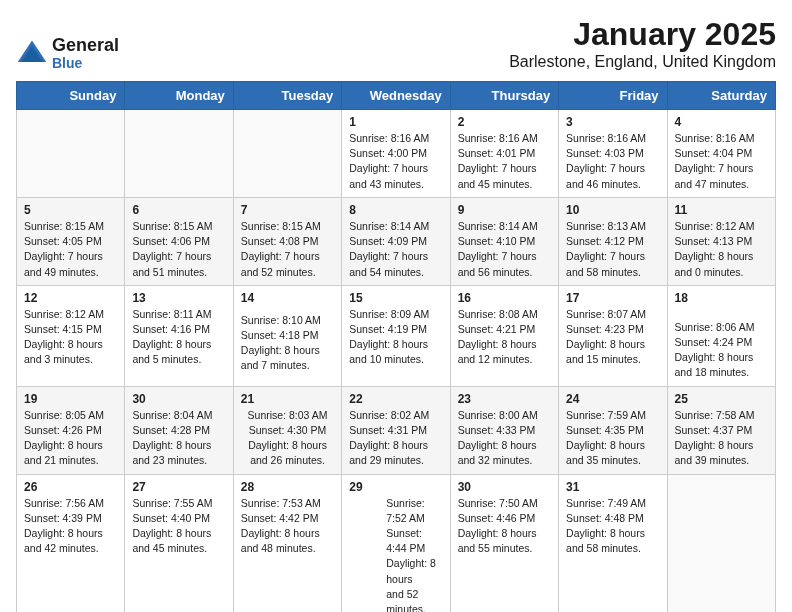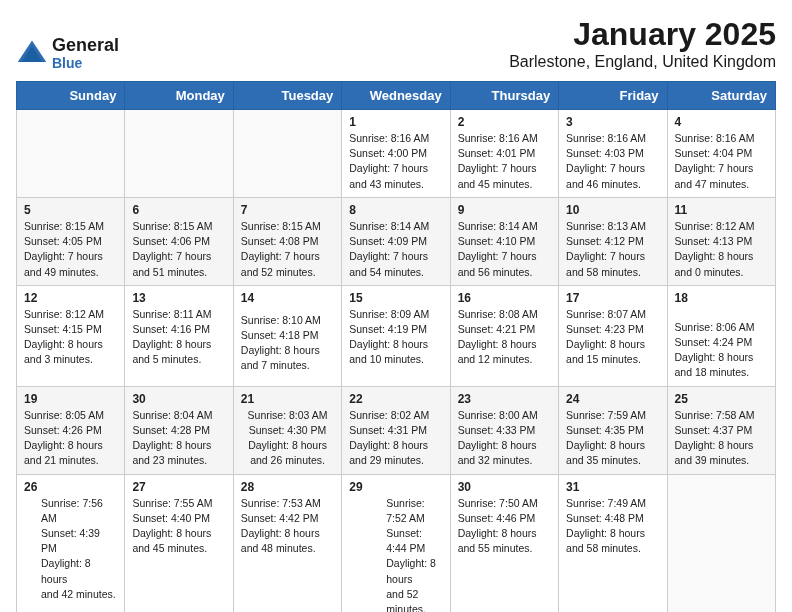--- a/index.html
+++ b/index.html
@@ -312,21 +312,21 @@
           <div class="day-number">25</div>
           <div class="day-info" style="white-space: pre-line;">Sunrise: 7:58 AM
 Sunset: 4:37 PM
 Daylight: 8 hours
 and 39 minutes.</div>
         </td>
       </tr>
       <tr>
         <td>
           <div class="day-number">26</div>
-          <div class="day-info" style="white-space: pre-line; margin-left: 17px;">Sunrise: 7:56 AM
+          <div class="day-info" style="white-space: pre-line;">Sunrise: 7:56 AM
 Sunset: 4:39 PM
 Daylight: 8 hours
 and 42 minutes.</div>
         </td>
         <td>
           <div class="day-number">27</div>
           <div class="day-info" style="white-space: pre-line;">Sunrise: 7:55 AM
 Sunset: 4:40 PM
 Daylight: 8 hours
 and 45 minutes.</div>

